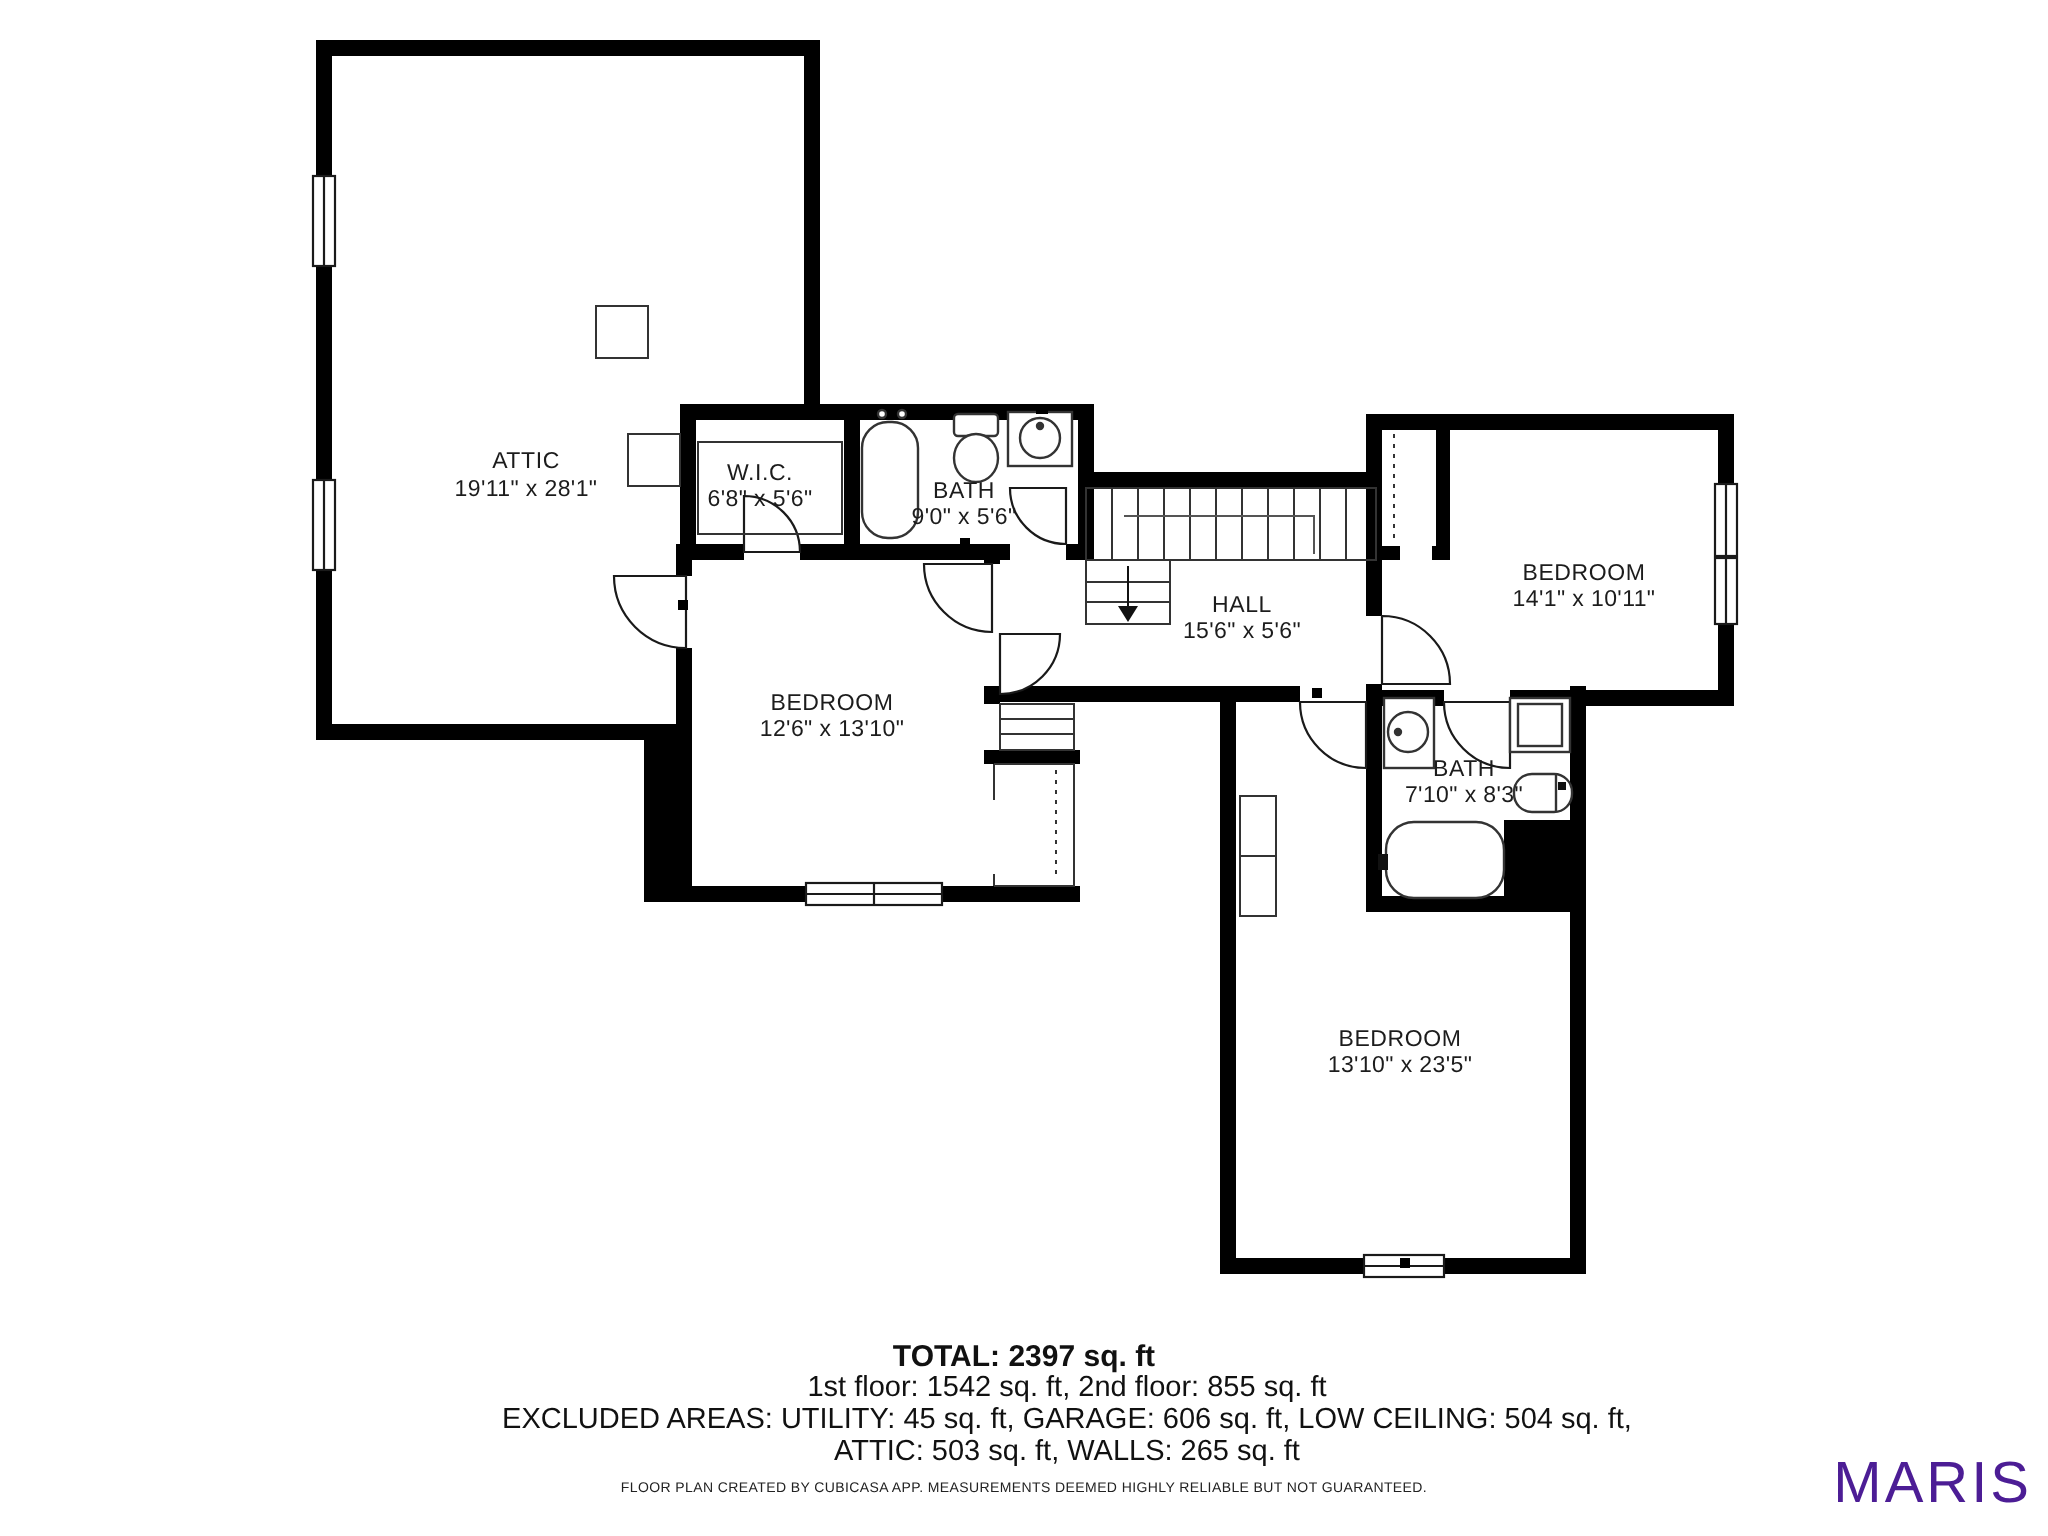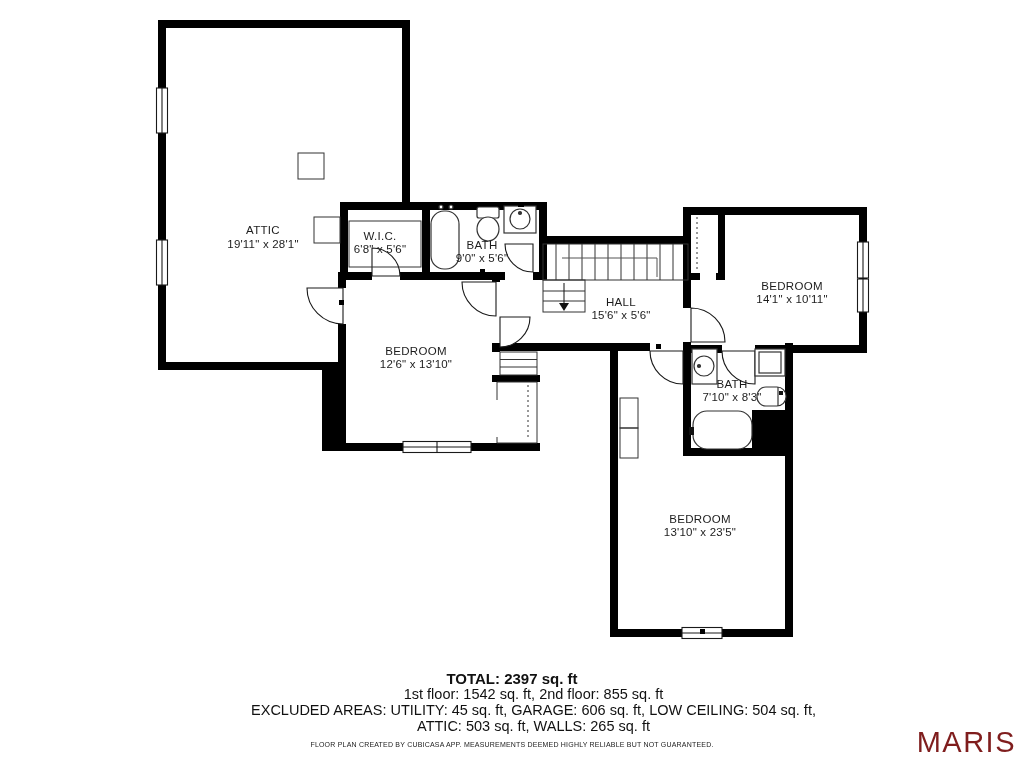--- a/index.html
+++ b/index.html
@@ -5,21 +5,21 @@
   html,body{margin:0;padding:0;background:#ffffff;}
   body{width:1024px;height:768px;position:relative;overflow:hidden;
        font-family:"Liberation Sans","DejaVu Sans",sans-serif;}
   .plan-svg{position:absolute;left:0;top:0;}
   .room-name{font-size:11.5px;fill:#1c1c1c;text-anchor:middle;letter-spacing:.3px;}
   .room-dims{font-size:11.5px;fill:#1c1c1c;text-anchor:middle;letter-spacing:.2px;}
   .footer{position:absolute;left:0;right:0;top:671px;text-align:center;color:#111;}
   .footer .l1{font-size:15px;font-weight:bold;line-height:16px;}
   .footer .l2,.footer .l3,.footer .l4{font-size:14.5px;line-height:15.8px;margin-left:43px;}
   .footer .disclaimer{font-size:7px;letter-spacing:.2px;margin-top:7px;color:#222;}
-  .logo{position:absolute;right:8px;top:726px;font-size:29px;color:#7f1d1d;
+  .logo{position:absolute;right:8px;top:726px;font-size:29px;color:#4c1d95;
         letter-spacing:1.5px;font-weight:400;}
 </style>
 </head>
 <body>
 
 <svg class="plan-svg" width="1024" height="768" viewBox="0 0 1024 768">
 
   <g fill="#000000">
     <rect x="158" y="20" width="252" height="8"></rect>
     <rect x="158" y="20" width="8" height="350"></rect>

